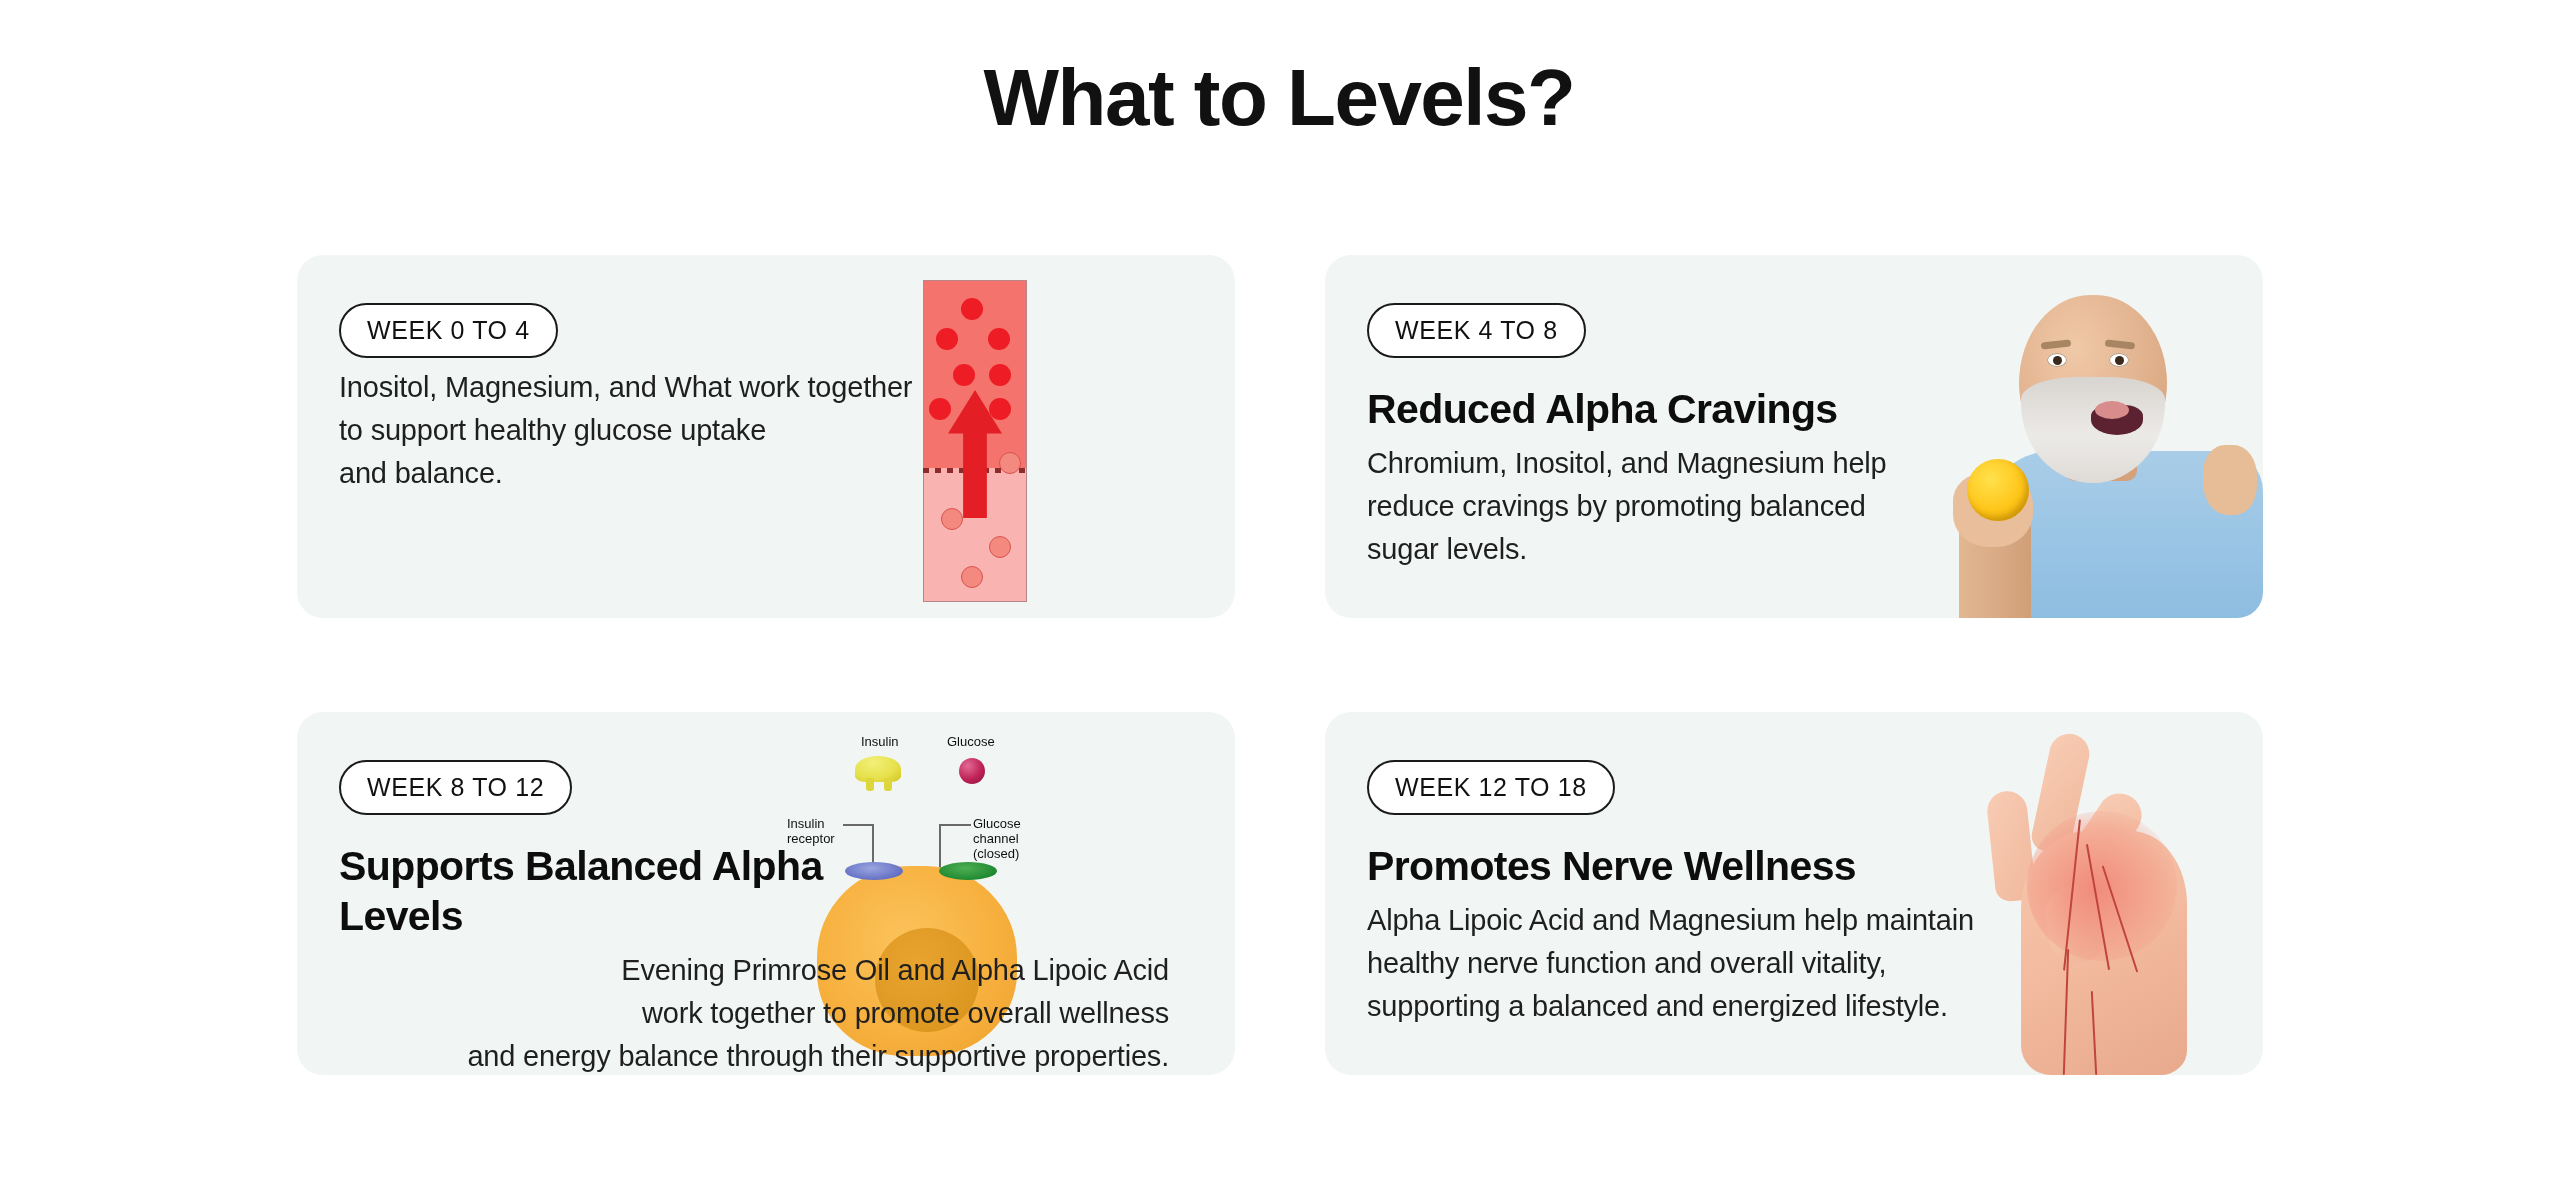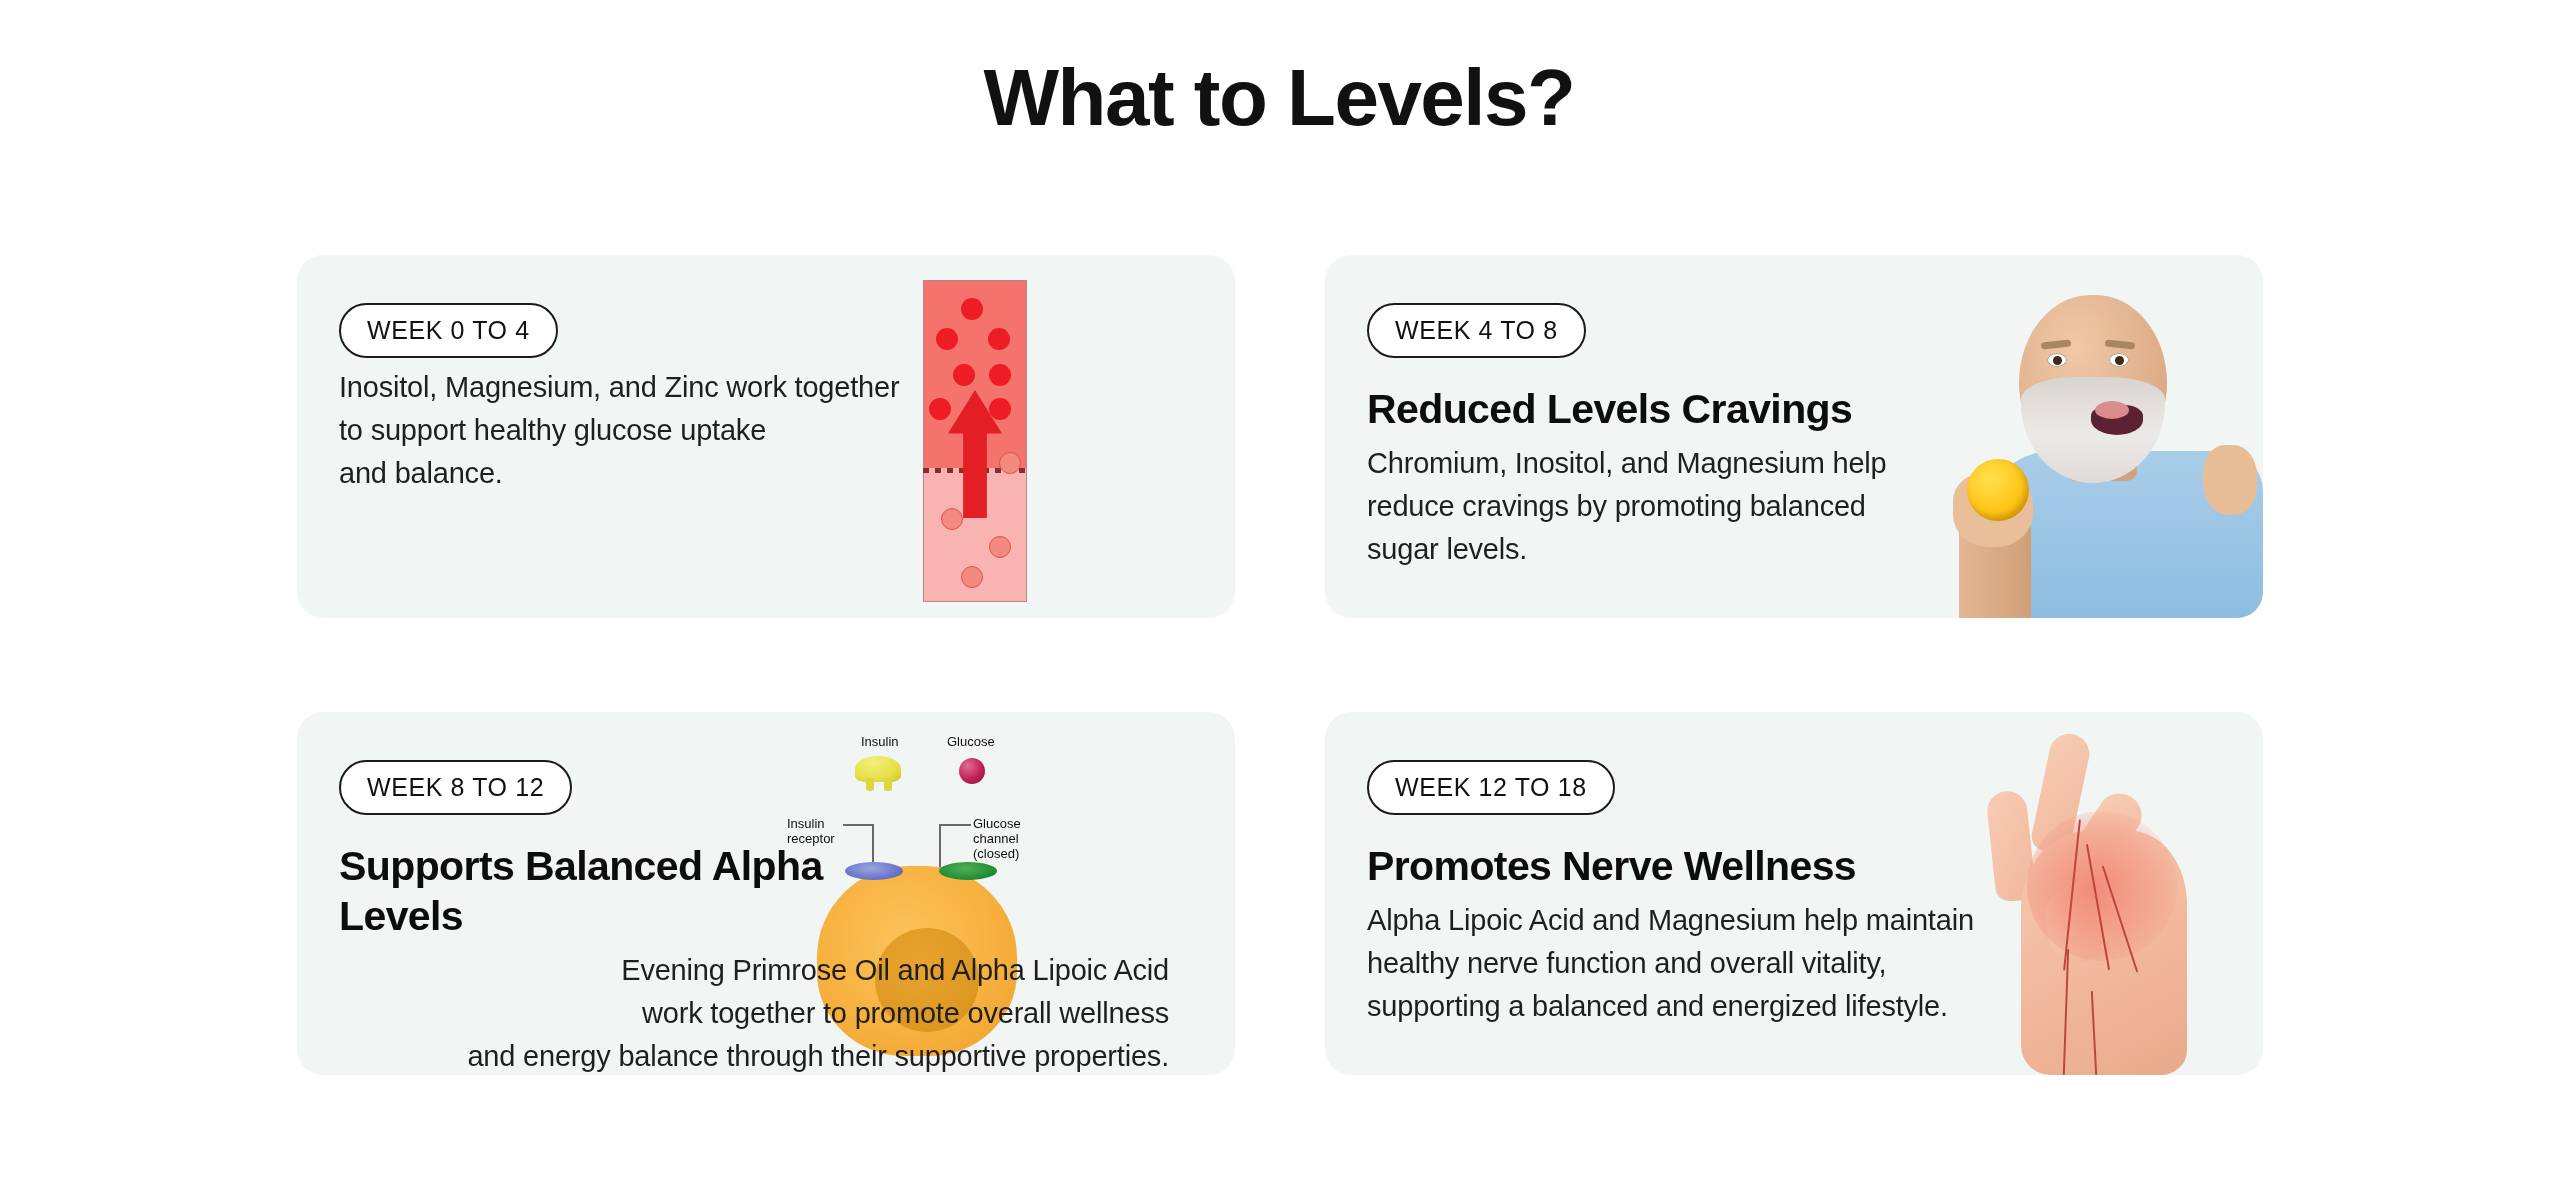--- a/index.html
+++ b/index.html
@@ -342,21 +342,21 @@
         <div class="gl-dot" style="left:6px;   top:118px; width:22px; height:22px;"></div>
         <div class="gl-dot" style="left:66px;  top:118px; width:22px; height:22px;"></div>
         <div class="gl-dot faded" style="left:76px; top:172px; width:22px; height:22px;"></div>
         <div class="gl-dot faded" style="left:18px; top:228px; width:22px; height:22px;"></div>
         <div class="gl-dot faded" style="left:66px; top:256px; width:22px; height:22px;"></div>
         <div class="gl-dot faded" style="left:38px; top:286px; width:22px; height:22px;"></div>
         <div class="gl-arrow"></div>
       </div>
       <div class="card-body">
         <span class="week-pill">WEEK 0 TO 4</span>
-        <p class="card-desc">Inositol, Magnesium, and Zinc work together
+        <p class="card-desc">Inositol, Magnesium, and What work together
 to support healthy glucose uptake
 and balance.</p>
       </div>
     </div>
 
     <div class="card card--wide">
       <div class="card-art art-man">
         <div class="man-shirt"></div>
         <div class="man-neck"></div>
         <div class="man-head"></div>
@@ -371,21 +371,21 @@
         <div class="man-beard"></div>
         <div class="man-mouth"></div>
         <div class="man-tongue"></div>
         <div class="man-arm"></div>
         <div class="man-hand"></div>
         <div class="man-cookie"></div>
         <div class="man-hand2"></div>
       </div>
       <div class="card-body">
         <span class="week-pill">WEEK 4 TO 8</span>
-        <h2 class="card-title">Reduced Levels Cravings</h2>
+        <h2 class="card-title">Reduced Alpha Cravings</h2>
         <p class="card-desc">Chromium, Inositol, and Magnesium help
 reduce cravings by promoting balanced
 sugar levels.</p>
       </div>
     </div>
 
     <div class="card">
       <div class="card-art art-cell">
         <span class="cell-lbl lbl-insulin">Insulin</span>
         <span class="cell-lbl lbl-glucose">Glucose</span>

